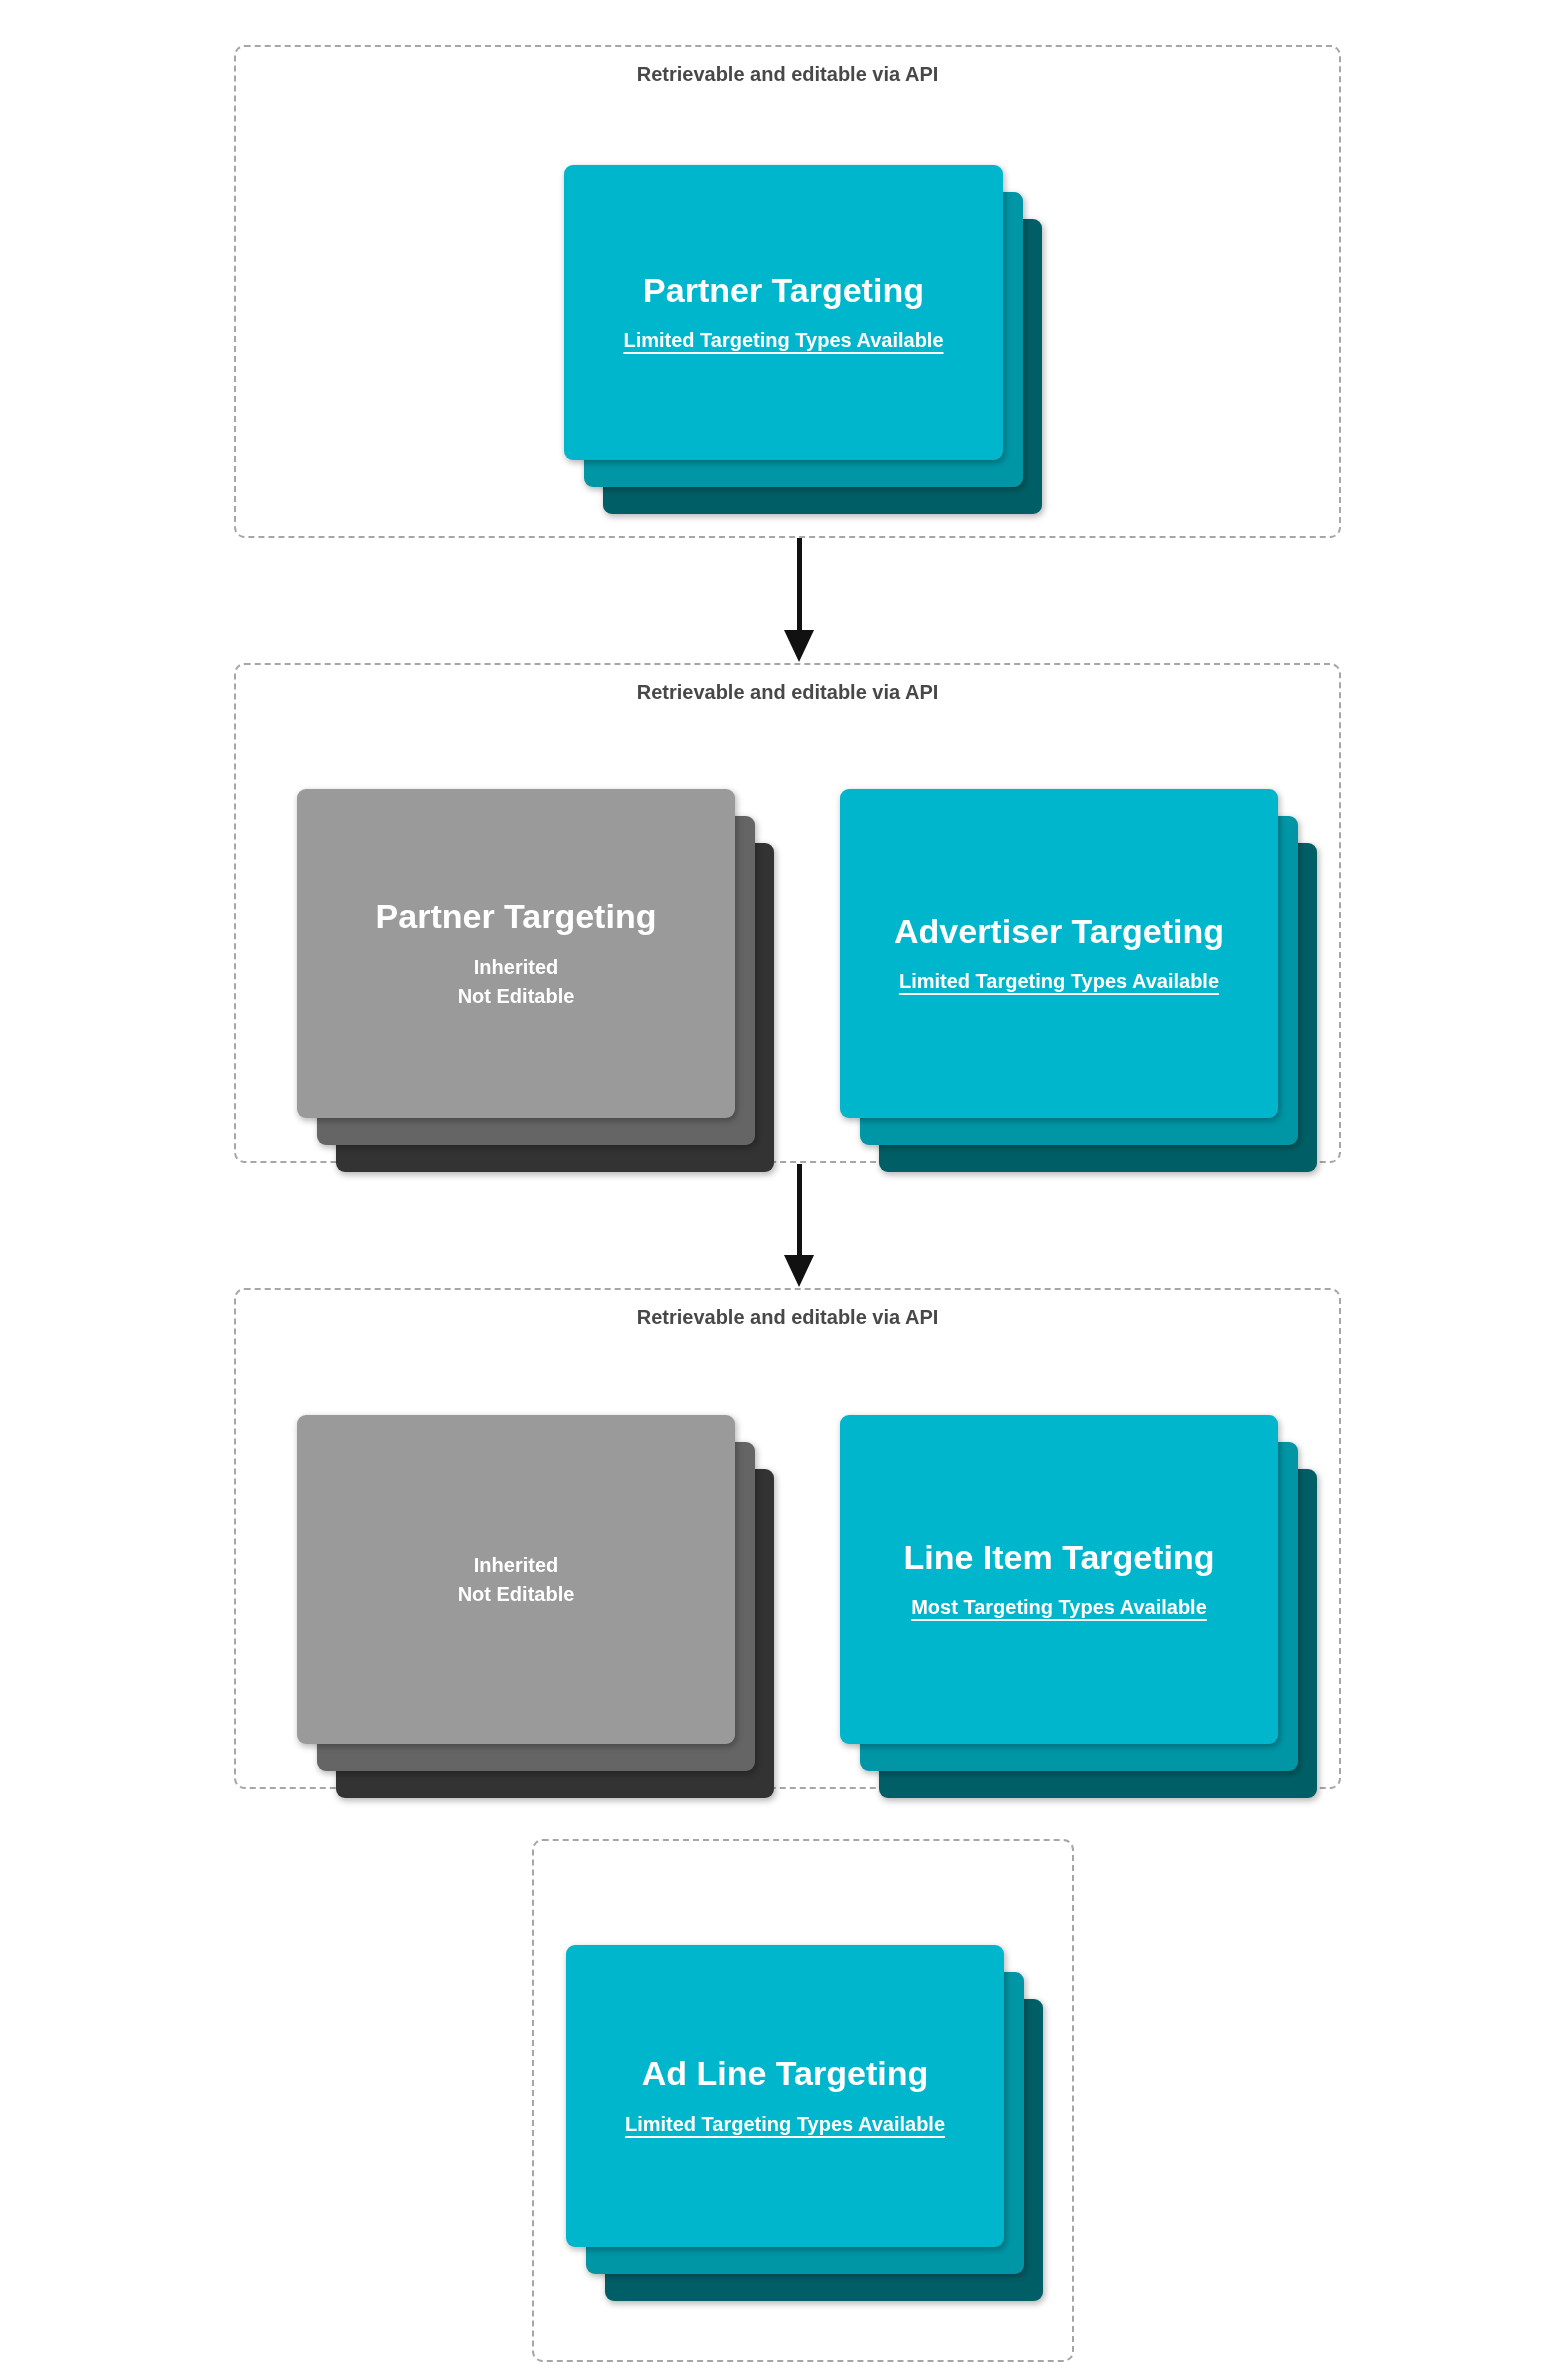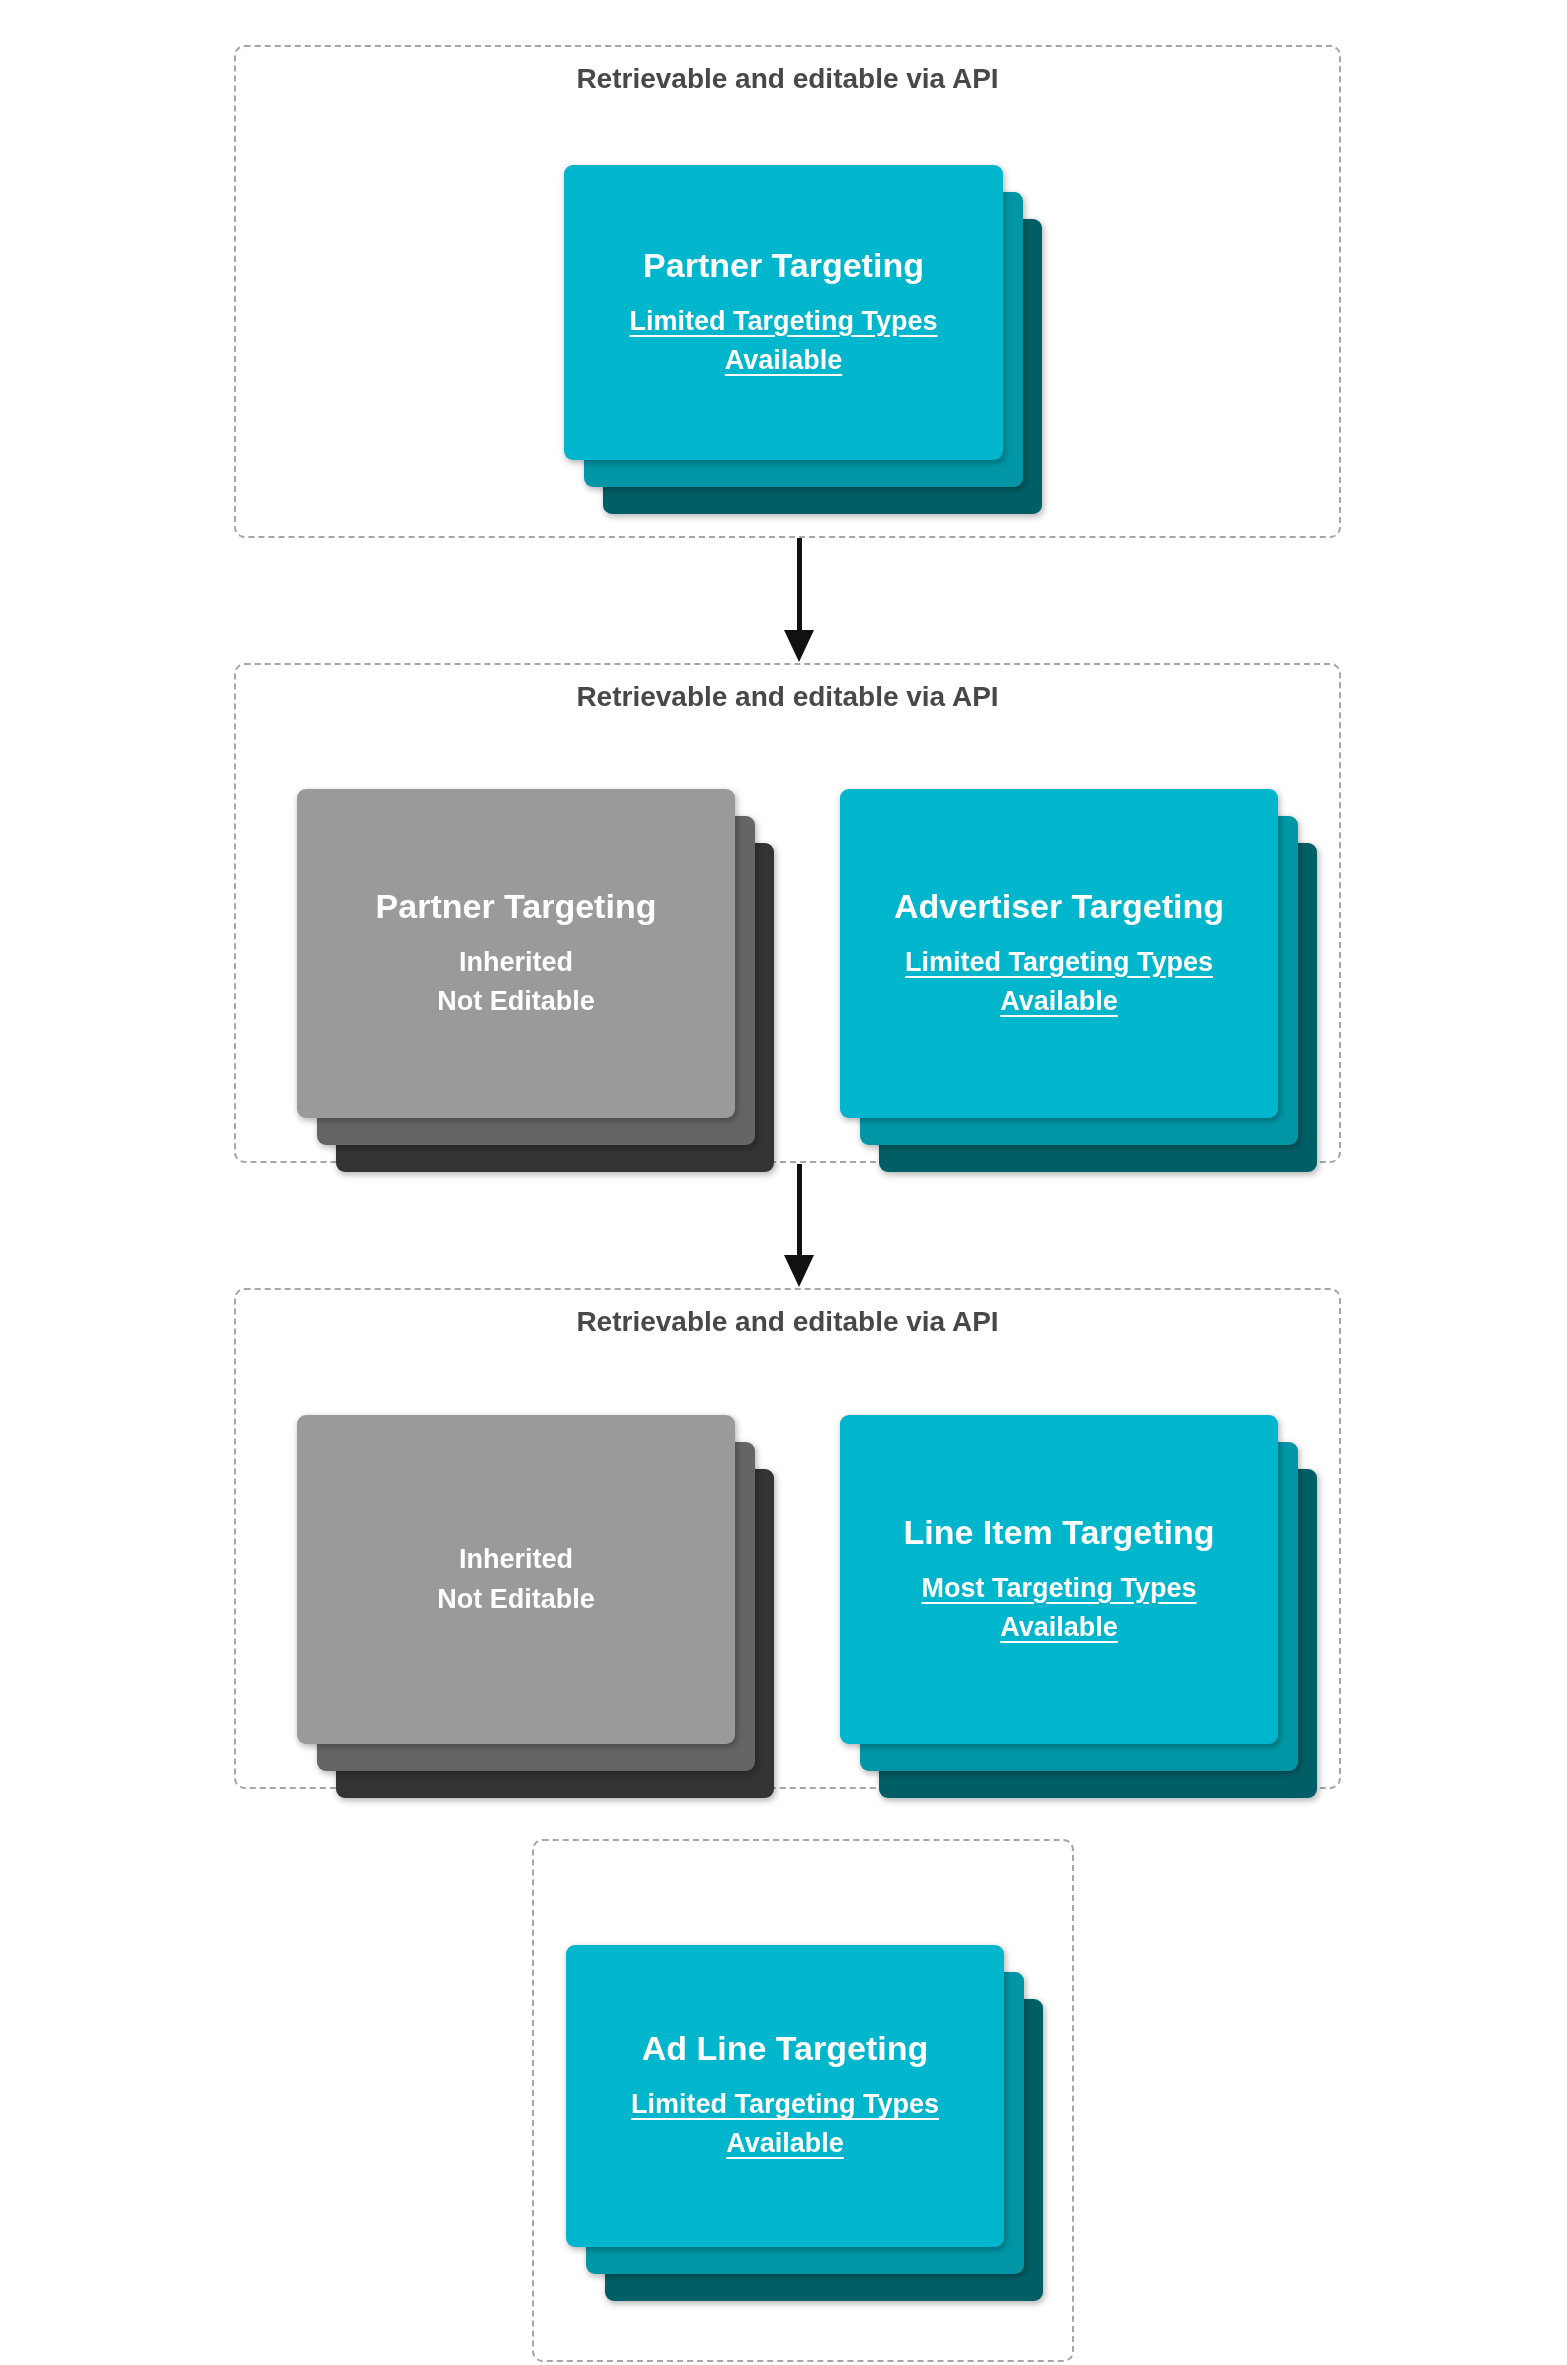--- a/index.html
+++ b/index.html
@@ -27,21 +27,21 @@
     line-height: 1.3;
   }
   .level-title {
     font-size: 32px;
     font-weight: 400;
     color: var(--heading, #484848);
     text-decoration: underline;
     text-underline-offset: 4.5px;
   }
   .level-subtitle {
-    font-size: 28px;
+    font-size: 20px;
     font-weight: 700;
     color: var(--heading, #484848);
   }
   .level-subtitle.red { color: var(--red, #fb2c16); }
 
   
   .stack { position: absolute; }
   .layer {
     position: absolute;
     width: var(--cw);
@@ -71,21 +71,21 @@
     text-align: center;
   }
   .card-title {
     font-size: 34px;
     font-weight: 700;
     color: #ffffff;
     line-height: 1.2;
     max-width: 393px;
   }
   .card-sub {
-    font-size: 27px;
+    font-size: 20px;
     font-weight: 700;
     color: #ffffff;
     line-height: 1.45;
     max-width: 357px;
   }
   .card-sub.underlined {
     text-decoration: underline;
     text-underline-offset: 4.5px;
   }
 

